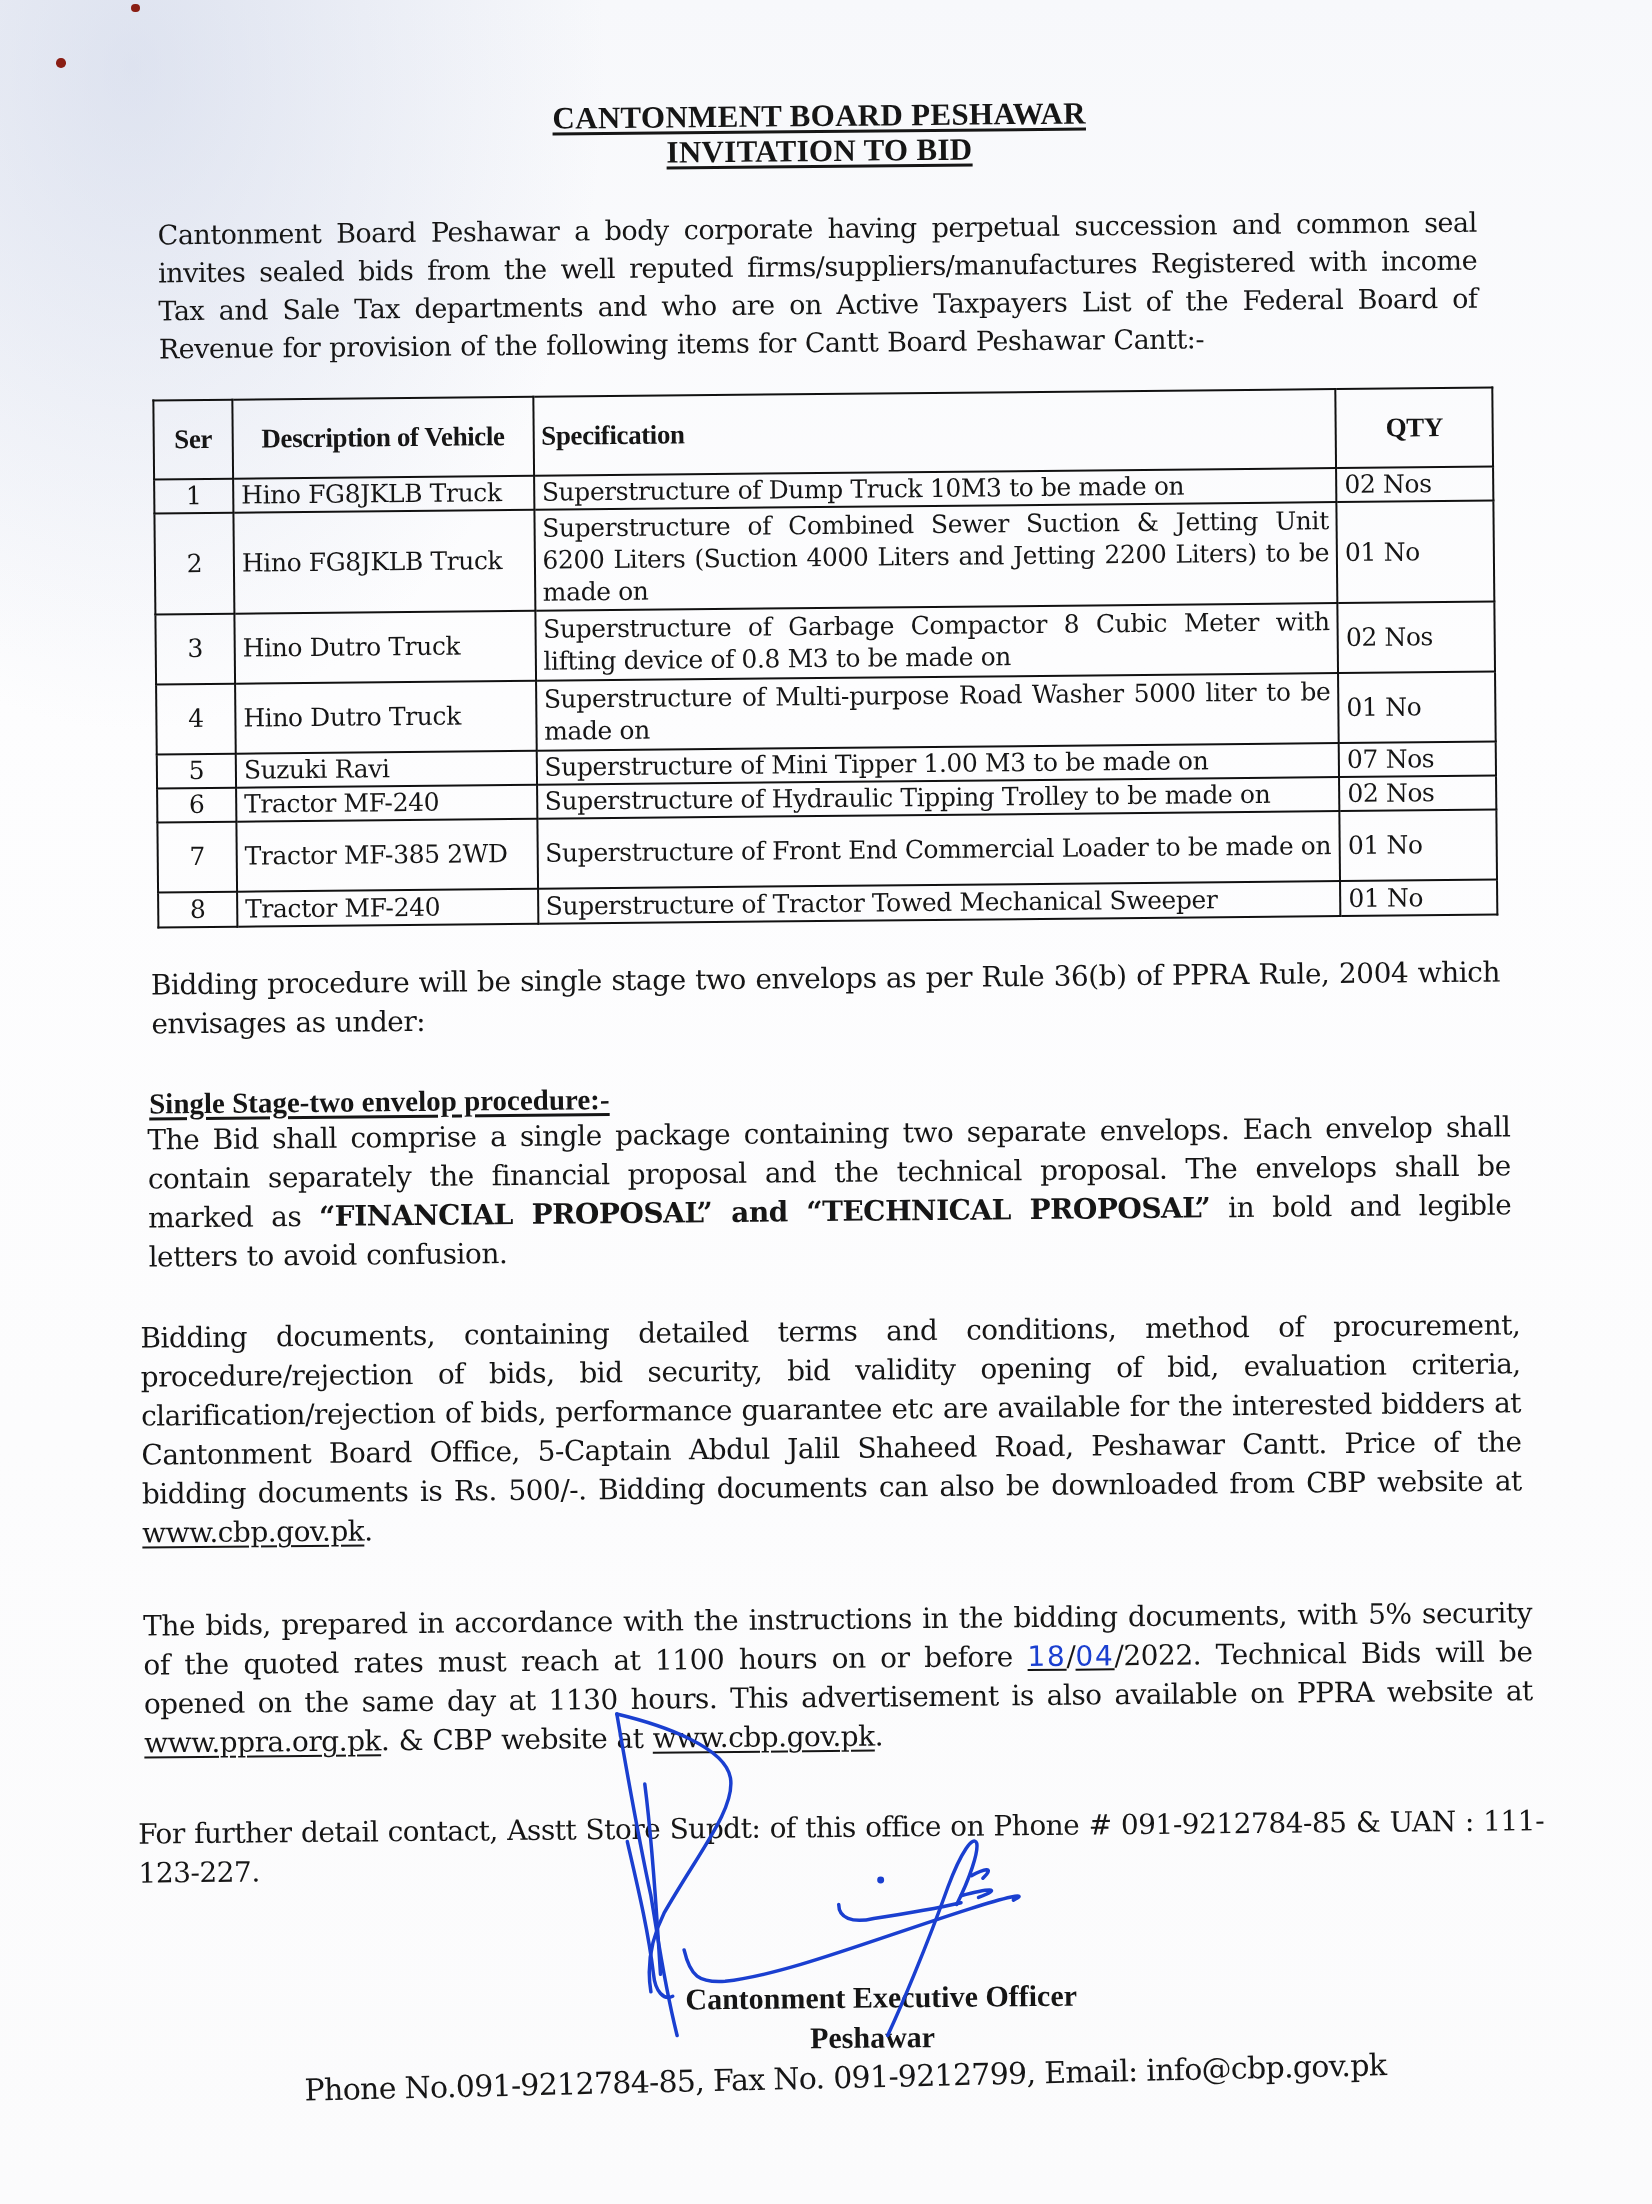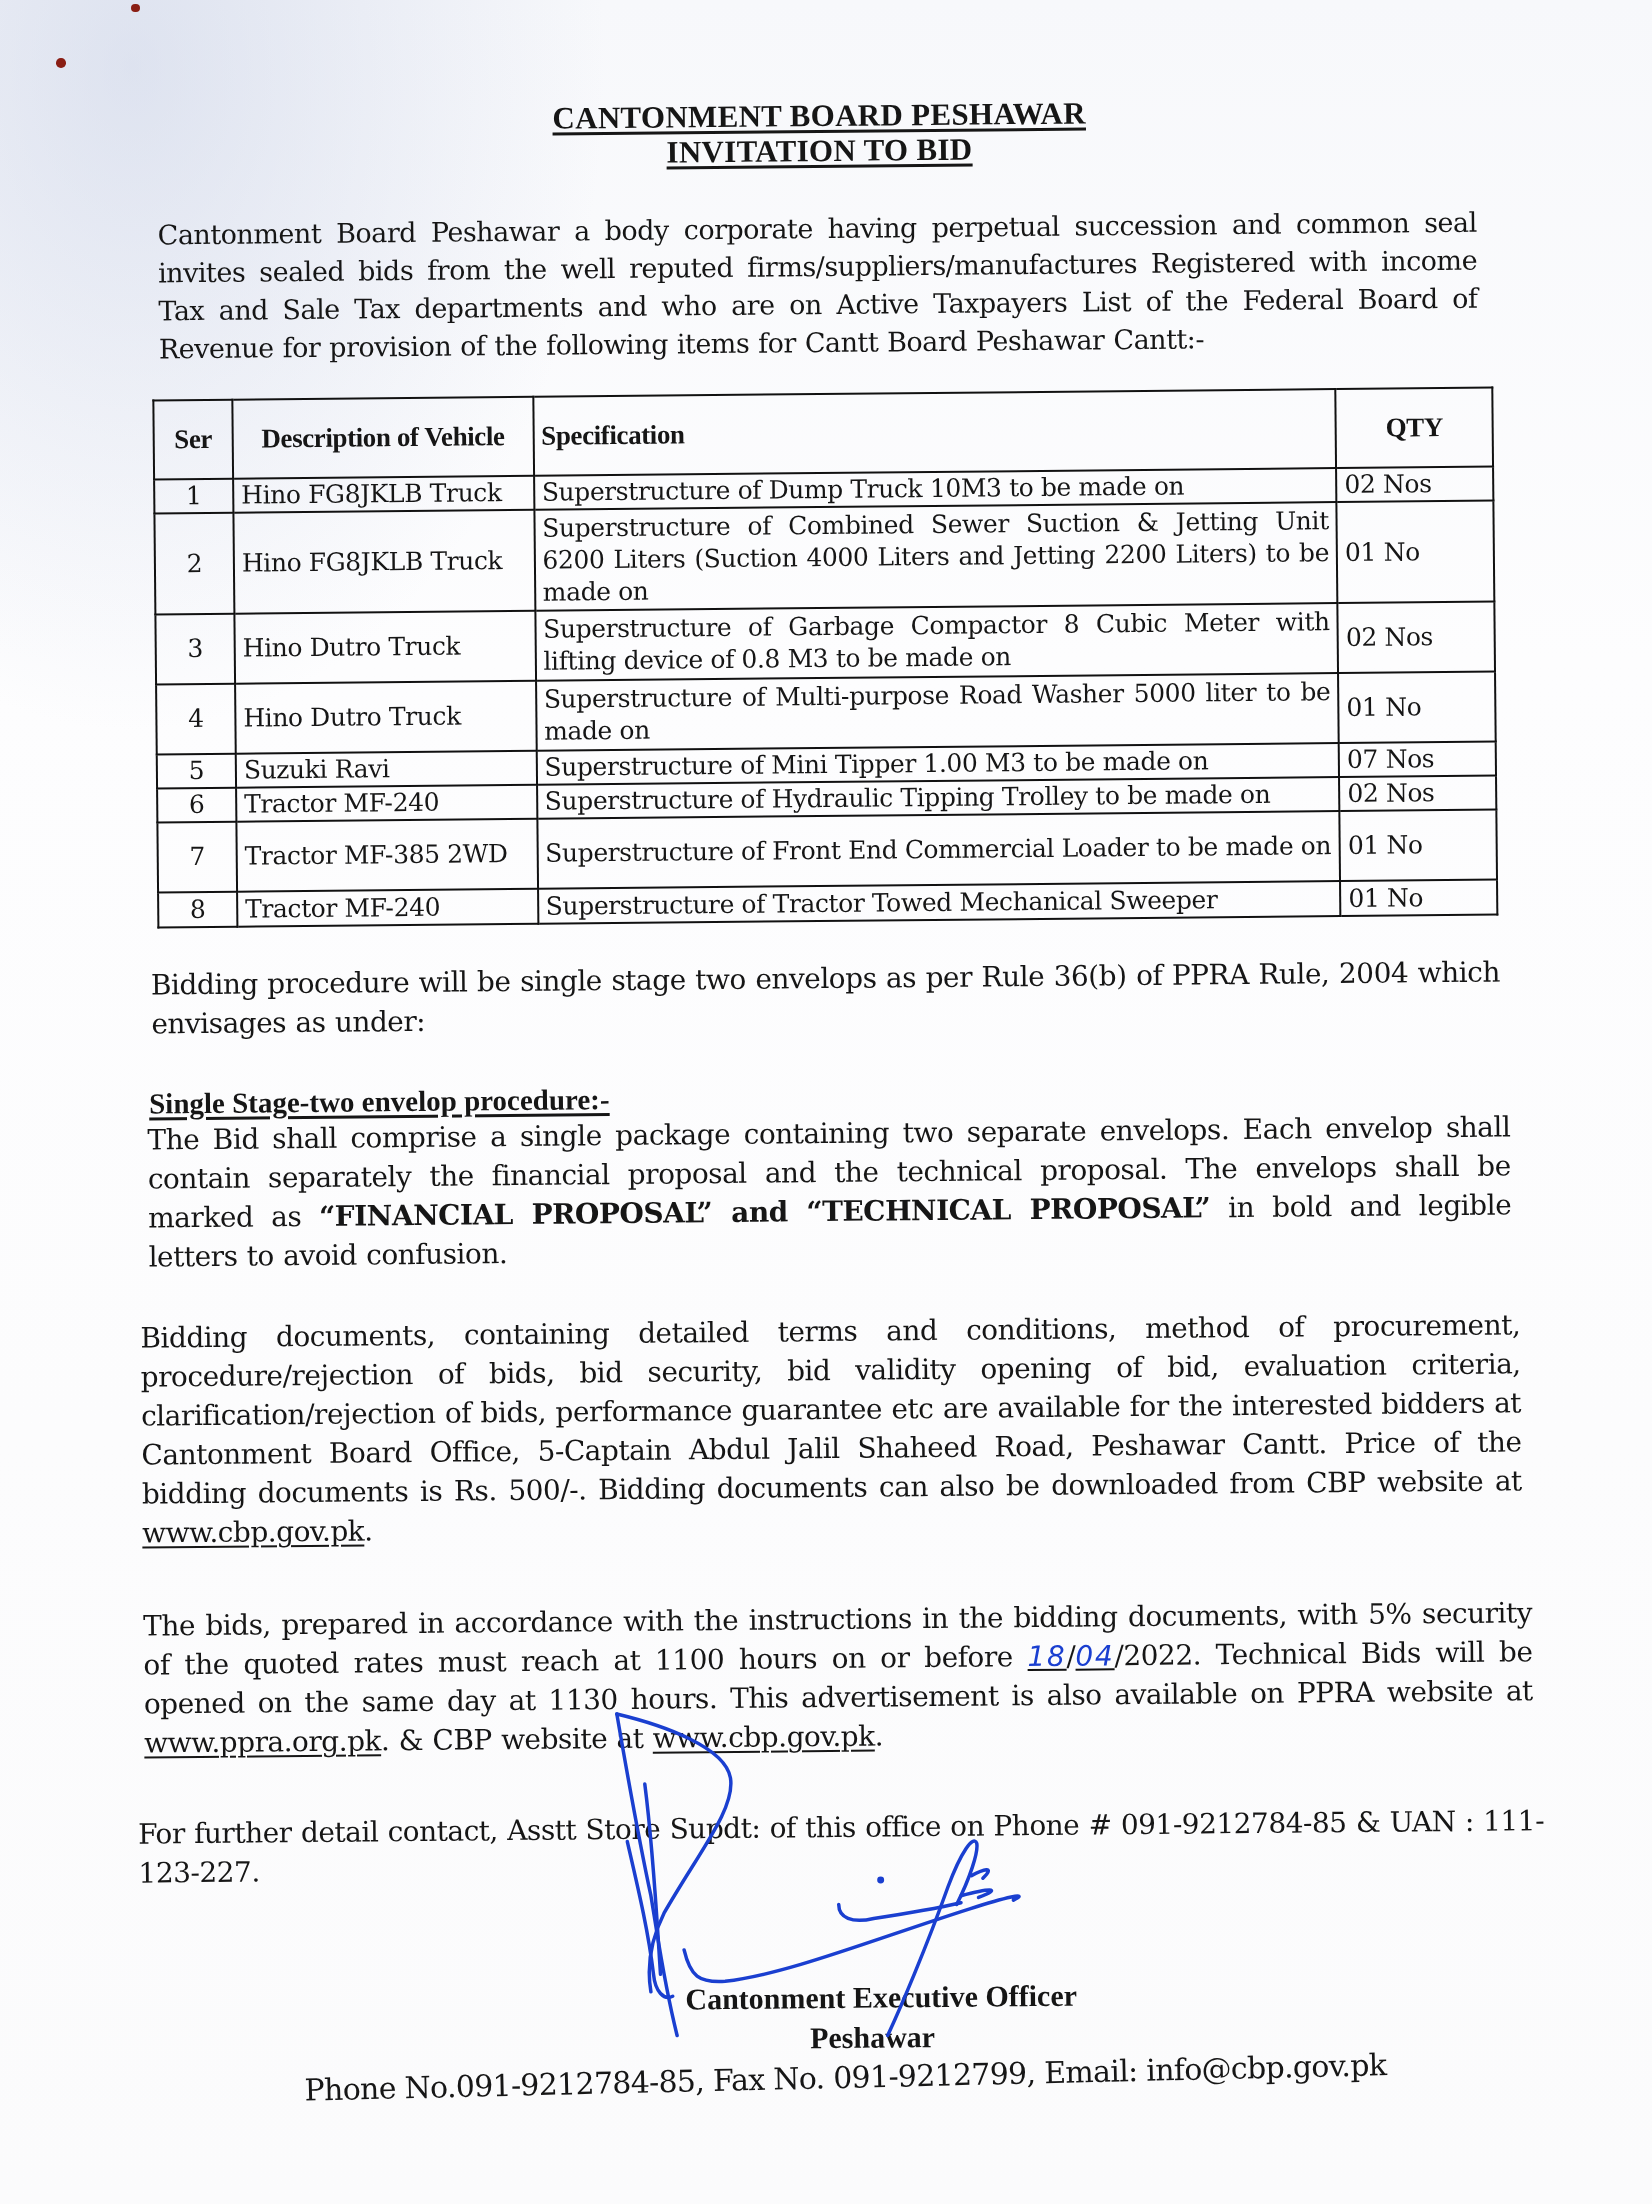--- a/index.html
+++ b/index.html
@@ -118,21 +118,20 @@
     .contact-para { left: 129px; top: 1808px; width: 1406px; }
 
     .link {
       text-decoration: underline;
       text-decoration-thickness: 1.7px;
       text-underline-offset: 3.5px;
     }
     .hand-date {
       color: #1a3fd0;
       font-family: "DejaVu Sans", sans-serif;
-      font-style: italic;
       text-decoration: underline;
       text-decoration-color: #111;
       text-underline-offset: 2.6px;
       letter-spacing: 1.7px;
     }
 
     .signatory {
       position: absolute;
       left: 0; width: 1653px;
       text-align: center;

